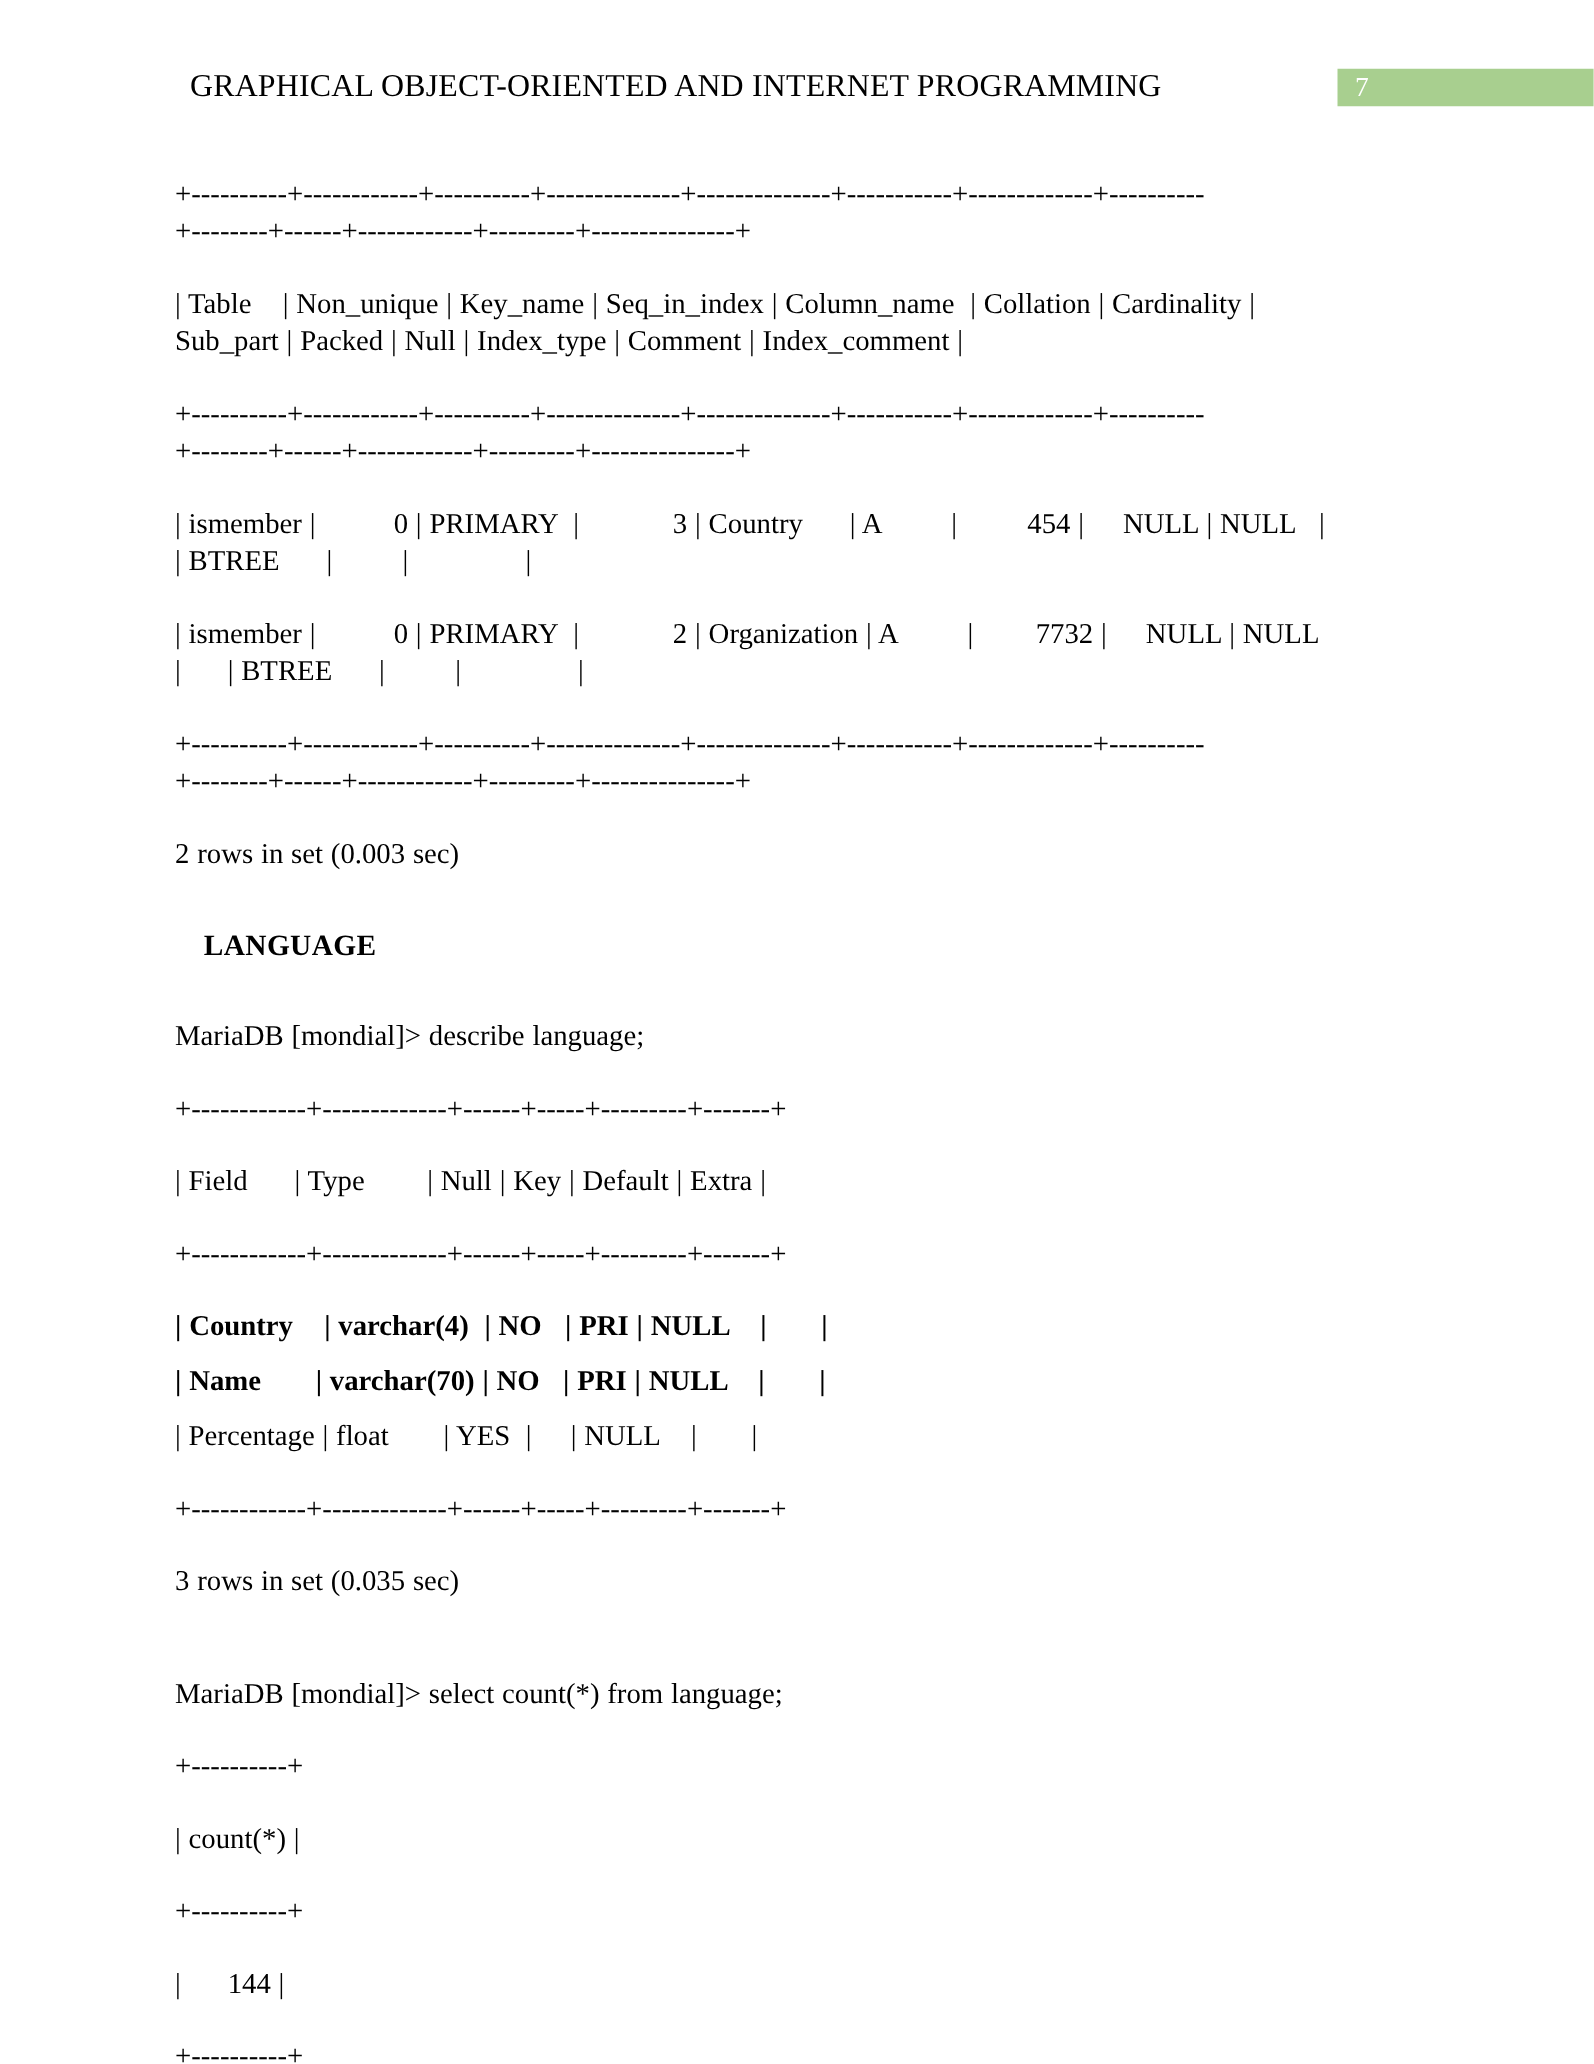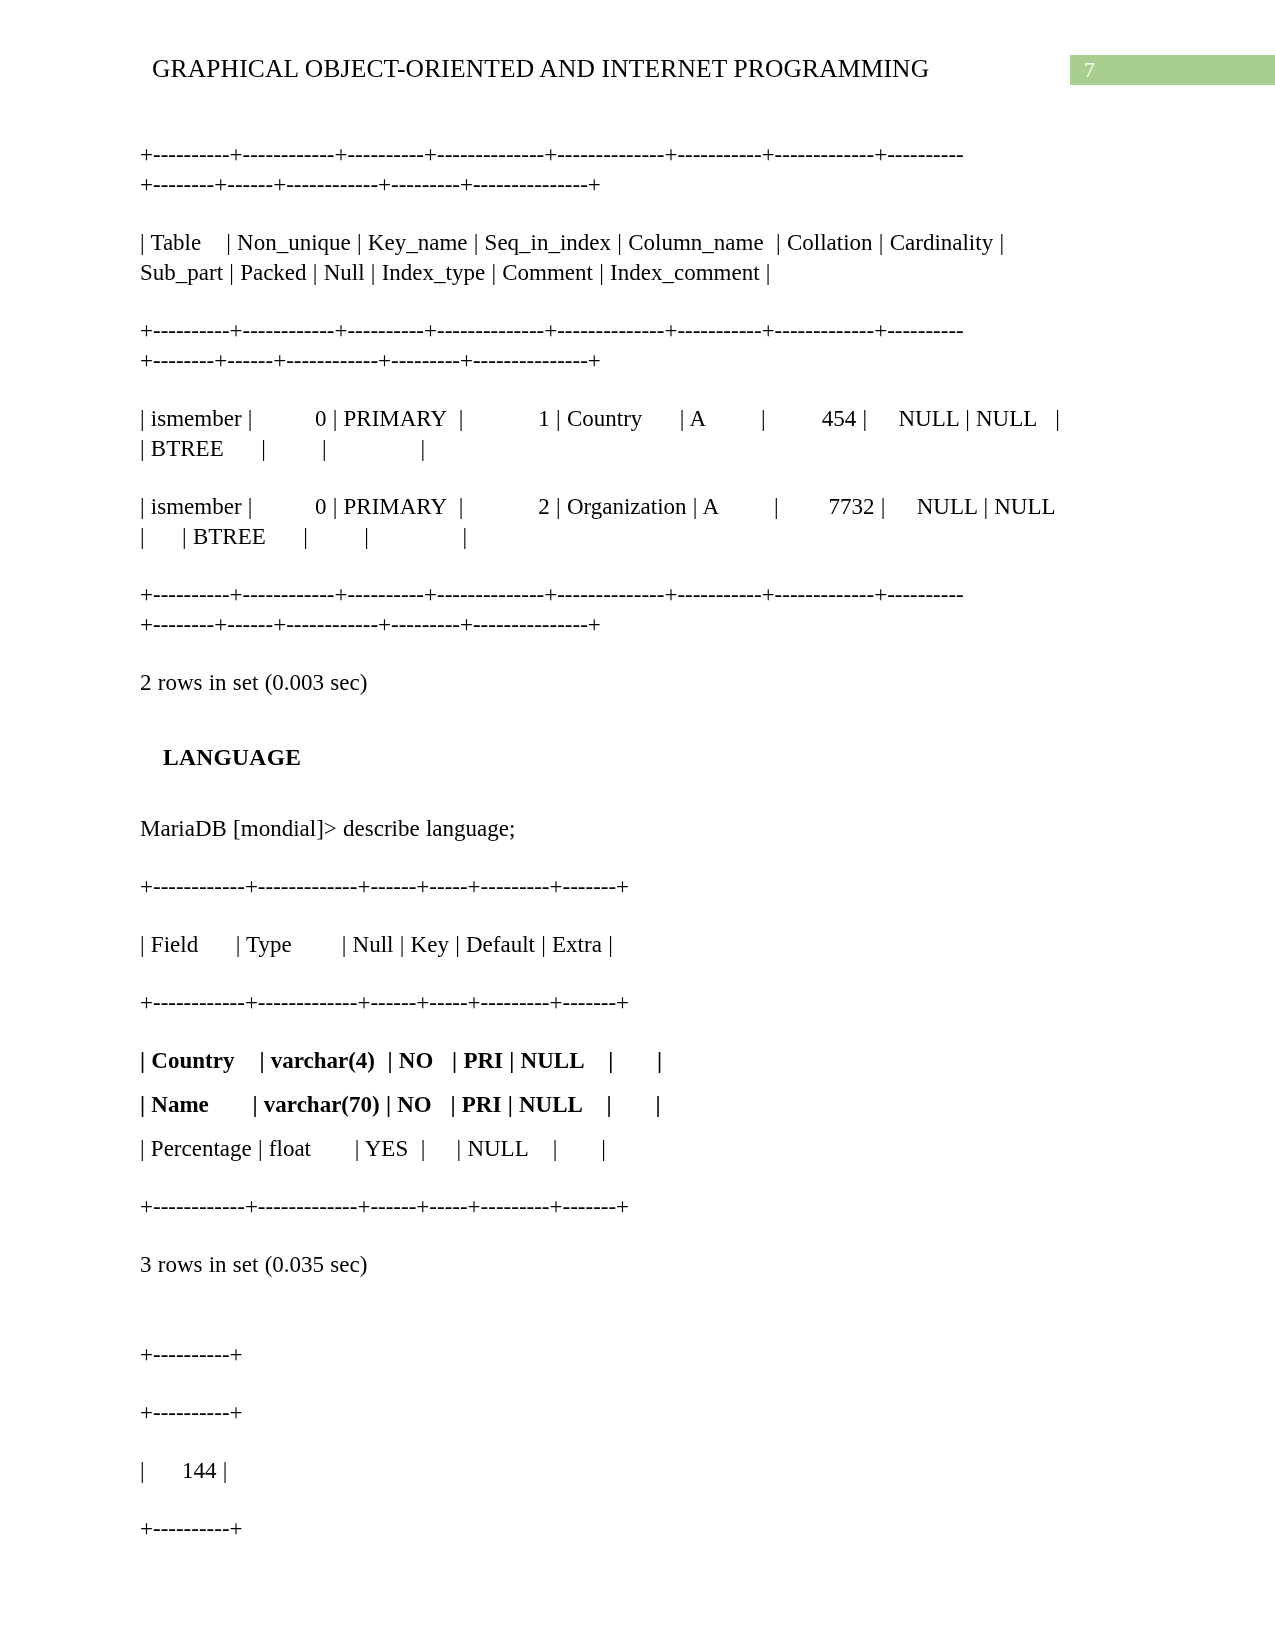--- a/index.html
+++ b/index.html
@@ -113,21 +113,21 @@
 
     <div class="block wrap gap-small"><span>+----------+------------+----------+--------------+--------------+-----------+-------------+----------</span>
 <span>+--------+------+------------+---------+---------------+</span></div>
 
     <div class="block wrap gap-small"><span>| Table    | Non_unique | Key_name | Seq_in_index | Column_name  | Collation | Cardinality |</span>
 <span>Sub_part | Packed | Null | Index_type | Comment | Index_comment |</span></div>
 
     <div class="block wrap gap-small"><span>+----------+------------+----------+--------------+--------------+-----------+-------------+----------</span>
 <span>+--------+------+------------+---------+---------------+</span></div>
 
-    <div class="block wrap gap-small"><span>| ismember |          0 | PRIMARY  |            1 | Country      | A         |         454 |     NULL | NULL   |</span>
+    <div class="block wrap gap-small"><span>| ismember |          0 | PRIMARY  |            3 | Country      | A         |         454 |     NULL | NULL   |</span>
 <span>| BTREE      |         |               |</span></div>
 
     <div class="block wrap gap-small"><span>| ismember |          0 | PRIMARY  |            2 | Organization | A         |        7732 |     NULL | NULL</span>
 <span>|      | BTREE      |         |               |</span></div>
 
     <div class="block wrap gap-small"><span>+----------+------------+----------+--------------+--------------+-----------+-------------+----------</span>
 <span>+--------+------+------------+---------+---------------+</span></div>
 
     <div class="block">2 rows in set (0.003 sec)</div>
 
@@ -144,23 +144,25 @@
     <div class="block tight">| Country    | varchar(4)  | NO   | PRI | NULL    |       |</div>
 
     <div class="block tight">| Name       | varchar(70) | NO   | PRI | NULL    |       |</div>
 
     <div class="block gap-small">| Percentage | float       | YES  |     | NULL    |       |</div>
 
     <div class="block gap-small">+------------+-------------+------+-----+---------+-------+</div>
 
     <div class="block gap-large">3 rows in set (0.035 sec)</div>
 
+    <div class="block gap-small">MariaDB [mondial]&gt; select count(*) from language;</div>
 
     <div class="block gap-small">+----------+</div>
 
+    <div class="block gap-small">| count(*) |</div>
 
     <div class="block gap-small">+----------+</div>
 
     <div class="block gap-small">|      144 |</div>
 
     <div class="block">+----------+</div>
 
   </div>
 </div>
 

